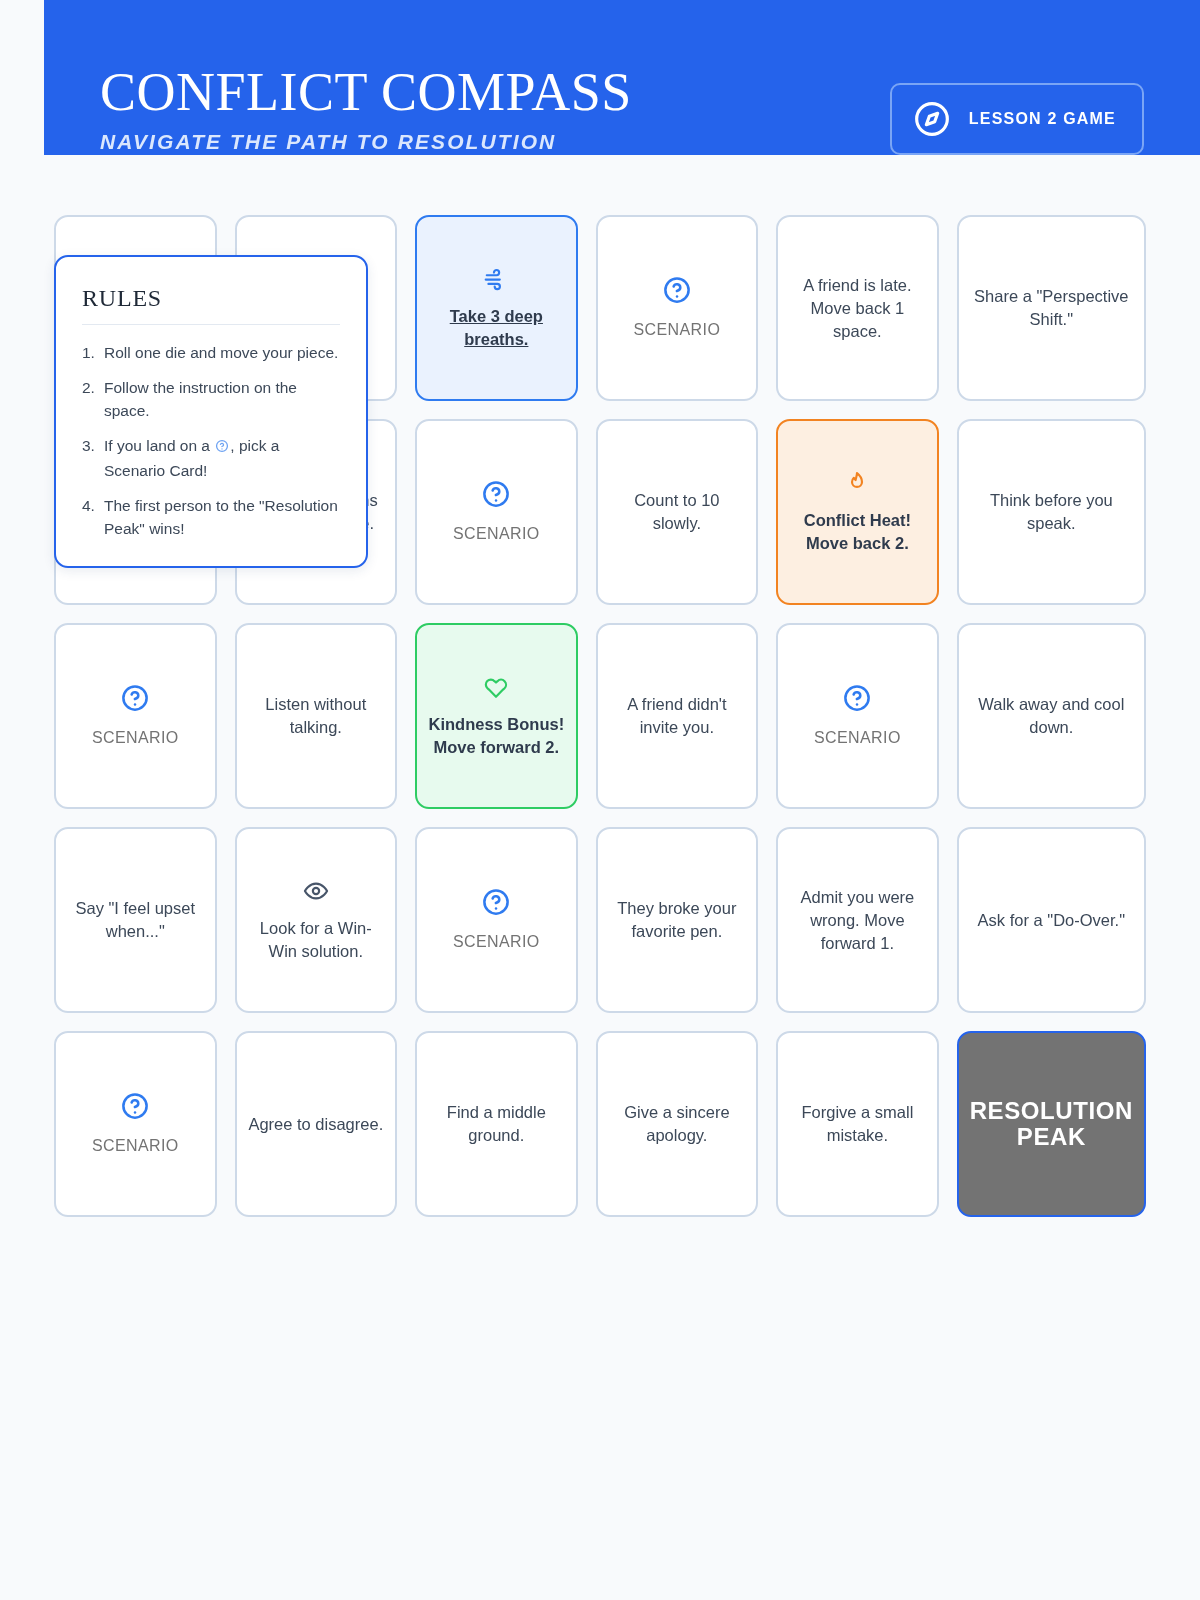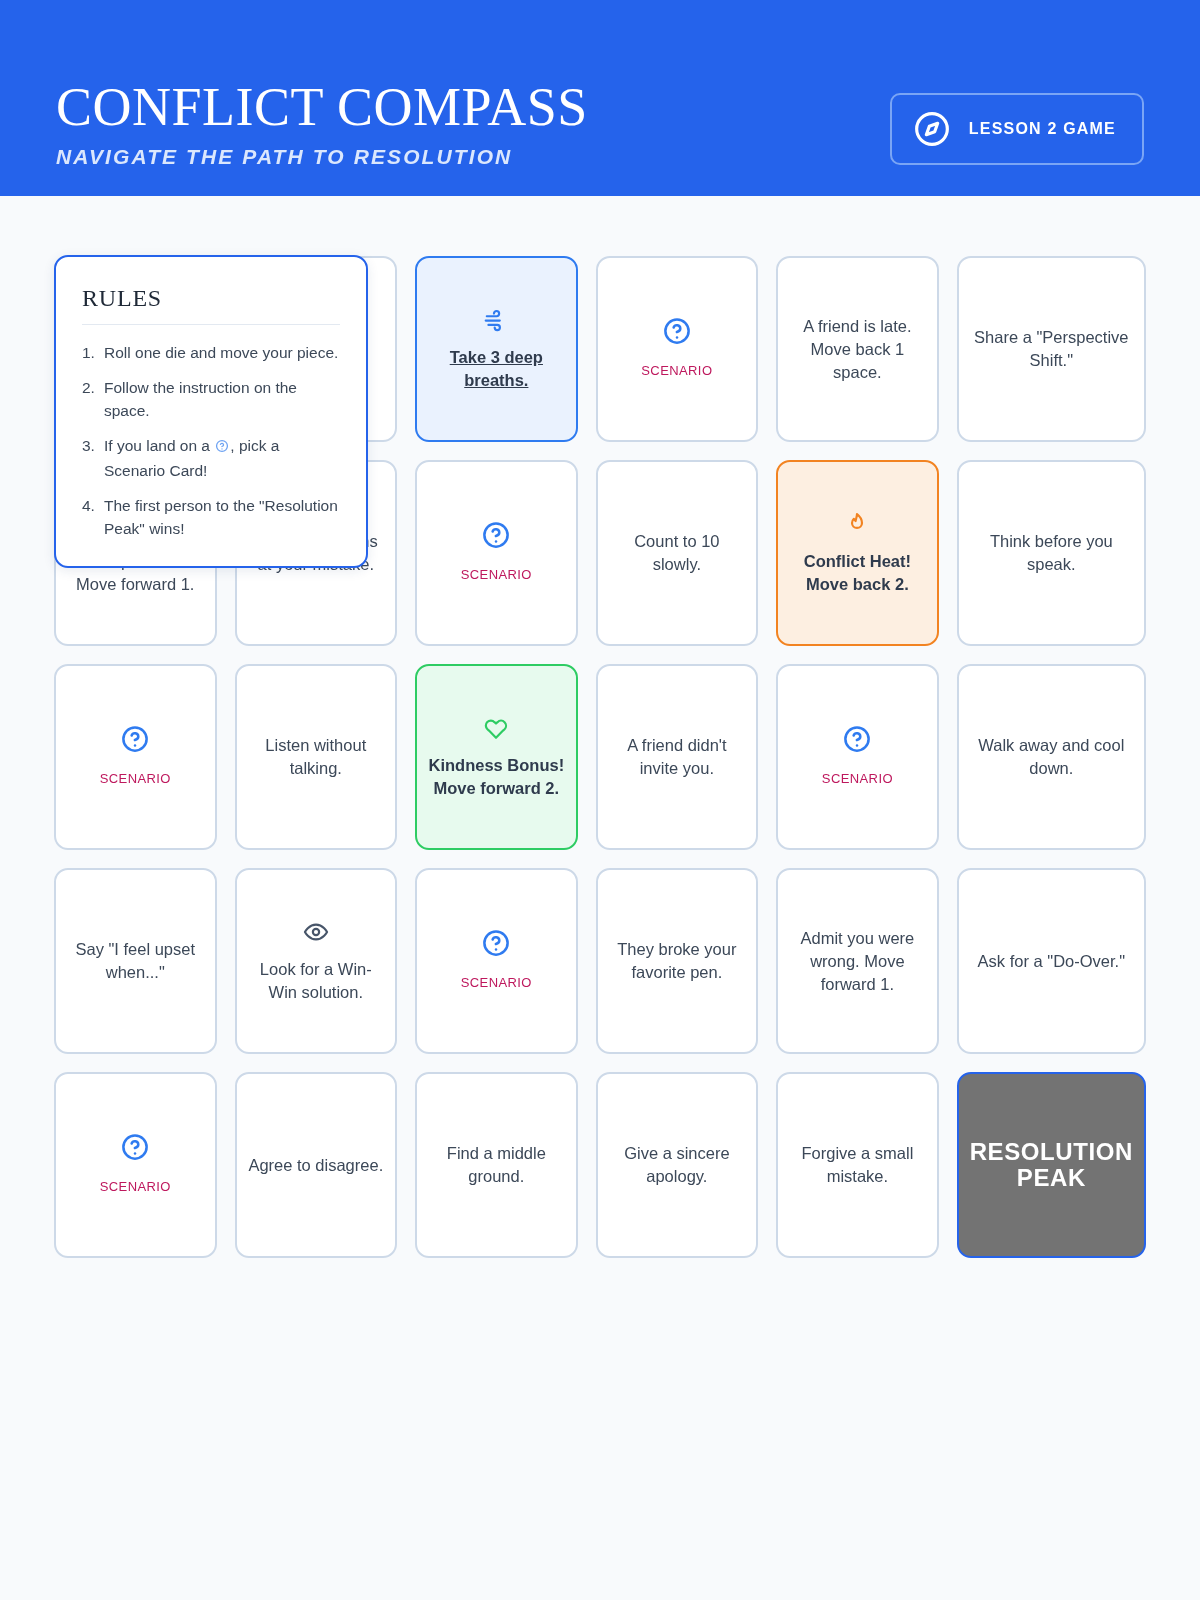--- a/index.html
+++ b/index.html
@@ -12,25 +12,26 @@
     width: 1200px;
     min-height: 1600px;
     background: #f8fafc;
     position: relative;
     overflow: hidden;
   }
 
   
   .header {
     background: #2563eb;
-    height: 196px;
+    height: 155px;
     padding: 52px 56px 0 56px;
     display: flex;
-    align-items: center;
+    align-items: flex-end;
     justify-content: space-between;
+    margin-left: 44px;
   }
   .header-left { display: flex; flex-direction: column; }
   .title {
     font-family: "Liberation Serif", serif;
     font-size: 54px;
     line-height: 58px;
     letter-spacing: 0.5px;
     color: #ffffff;
     font-weight: 400;
   }
@@ -81,23 +82,23 @@
     text-align: center;
     padding: 10px 11px;
     color: #3c4858;
     font-size: 16.5px;
     line-height: 23px;
   }
   .cell .cell-icon { display: block; margin-bottom: 7px; }
   .cell .cell-text { display: block; }
 
   .cell.scenario .cell-text {
-    font-size: 13px;
+    font-size: 16px;
     letter-spacing: 0.4px;
-    color: #be185d;
+    color: #737373;
   }
   .cell.action-blue {
     background: #eaf2fe;
     border-color: #2f7bf0;
     font-weight: 700;
     color: #2f3b4d;
     text-decoration: underline;
   }
   .cell.action-orange {
     background: #fdefe1;

